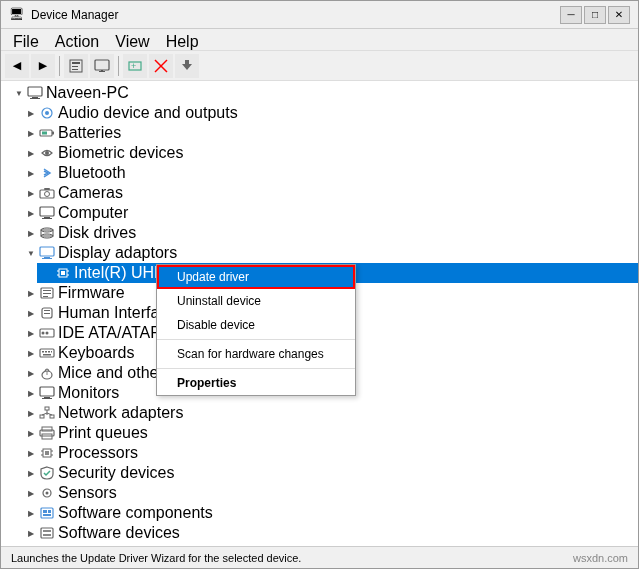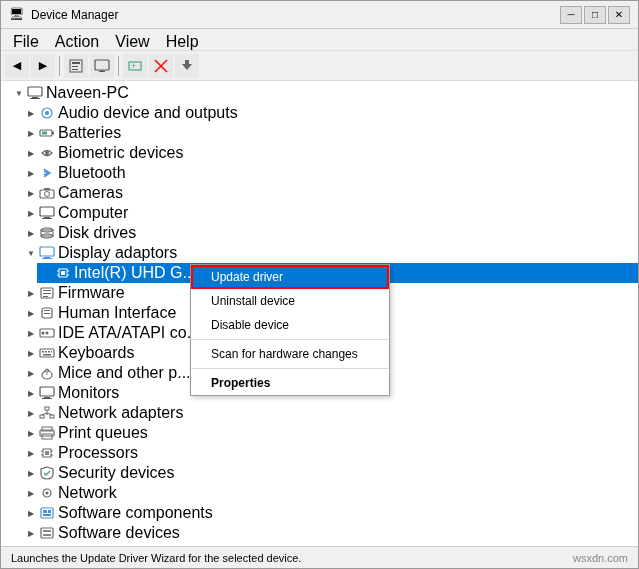--- a/index.html
+++ b/index.html
@@ -146,21 +146,20 @@
     
     .context-menu {
       position: absolute;
       top: 183px;
       left: 155px;
       background: white;
       border: 1px solid #999;
       box-shadow: 2px 2px 5px rgba(0,0,0,0.2);
       z-index: 100;
       min-width: 200px;
-      margin-left: 34px;
     }
     .ctx-item {
       padding: 5px 20px;
       cursor: pointer;
       font-size: 12px;
       white-space: nowrap;
     }
     .ctx-item.active-highlight {
       background: #0078d7;
       color: white;
@@ -499,21 +498,21 @@
       </div>
 
       <div class="tree-item indent2">
         <div class="tree-expand">▶</div>
         <div class="tree-icon">
           <svg width="16" height="14" viewBox="0 0 16 14">
             <circle cx="8" cy="7" r="4" fill="none" stroke="#666" stroke-width="1.2"></circle>
             <circle cx="8" cy="7" r="1.5" fill="#666"></circle>
           </svg>
         </div>
-        <span class="tree-label">Network</span>
+        <span class="tree-label">Sensors</span>
       </div>
 
       <div class="tree-item indent2">
         <div class="tree-expand">▶</div>
         <div class="tree-icon">
           <svg width="16" height="14" viewBox="0 0 16 14">
             <rect x="2" y="2" width="12" height="10" rx="1" fill="none" stroke="#4a90d9" stroke-width="1.2"></rect>
             <rect x="4" y="4" width="4" height="3" fill="#4a90d9"></rect>
             <rect x="9" y="4" width="3" height="3" fill="#4a90d9"></rect>
             <rect x="4" y="8" width="8" height="2" fill="#4a90d9"></rect>

